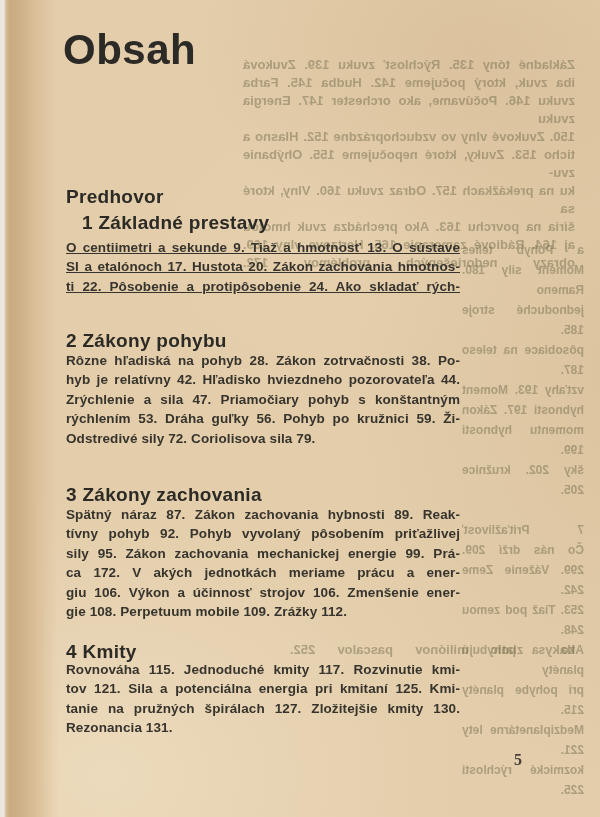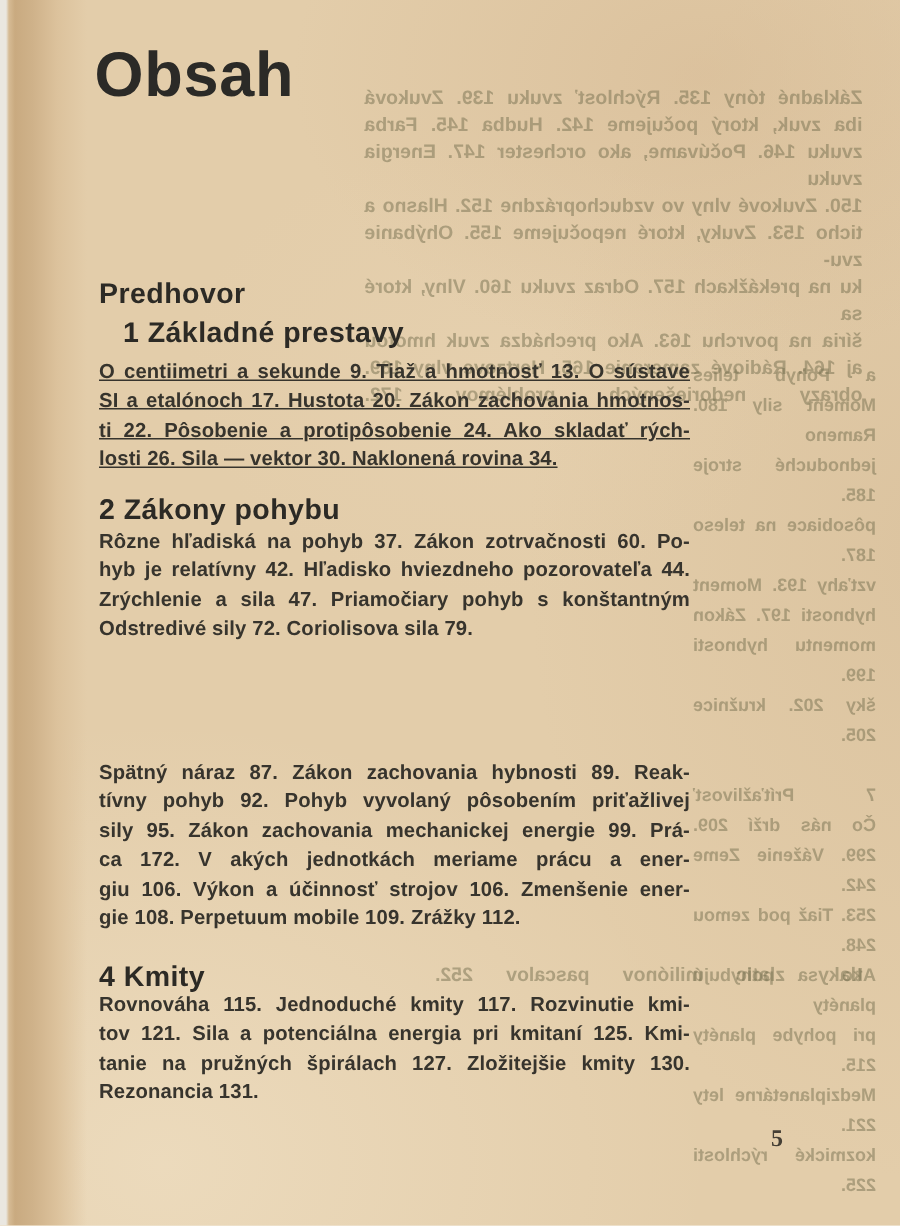--- a/index.html
+++ b/index.html
@@ -99,31 +99,32 @@
 
   <div class="abs heading h-predhovor">Predhovor</div>
 
   <div class="abs book-title">Obsah</div>
 
   <div class="abs heading h-s1">1 Základné prestavy</div>
   <div class="abs toc-para p-s1">
       <div class="tline">O centiimetri a sekunde 9. Tiaž a hmotnosť 13. O sústave</div>
       <div class="tline">SI a etalónoch 17. Hustota 20. Zákon zachovania hmotnos-</div>
       <div class="tline">ti 22. Pôsobenie a protipôsobenie 24. Ako skladať rých-</div>
-      <div class="tline last">losti 26. Sila — vektor 30. Naklonená rovina 34.</div>
     </div>
 
   <div class="abs heading h-s2">2 Zákony pohybu</div>
   <div class="abs toc-para p-s2">
-      <div class="tline">Rôzne hľadiská na pohyb 37. Zákon zotrvačnosti 60. Po-</div>
+      <div class="tline">Rôzne hľadiská na pohyb 28. Zákon zotrvačnosti 38. Po-</div>
       <div class="tline">hyb je relatívny 42. Hľadisko hviezdneho pozorovateľa 44.</div>
       <div class="tline">Zrýchlenie a sila 47. Priamočiary pohyb s konštantným</div>
+      <div class="tline">rýchlením 53. Dráha guľky 56. Pohyb po kružnici 59. Ži-</div>
       <div class="tline last">Odstredivé sily 72. Coriolisova sila 79.</div>
     </div>
 
+  <div class="abs heading h-s3">3 Zákony zachovania</div>
   <div class="abs toc-para p-s3">
       <div class="tline">Spätný náraz 87. Zákon zachovania hybnosti 89. Reak-</div>
       <div class="tline">tívny pohyb 92. Pohyb vyvolaný pôsobením priťažlivej</div>
       <div class="tline">sily 95. Zákon zachovania mechanickej energie 99. Prá-</div>
       <div class="tline">ca 172. V akých jednotkách meriame prácu a ener-</div>
       <div class="tline">giu 106. Výkon a účinnosť strojov 106. Zmenšenie ener-</div>
       <div class="tline last">gie 108. Perpetuum mobile 109. Zrážky 112.</div>
     </div>
 
   <div class="abs heading h-s4">4 Kmity</div>

